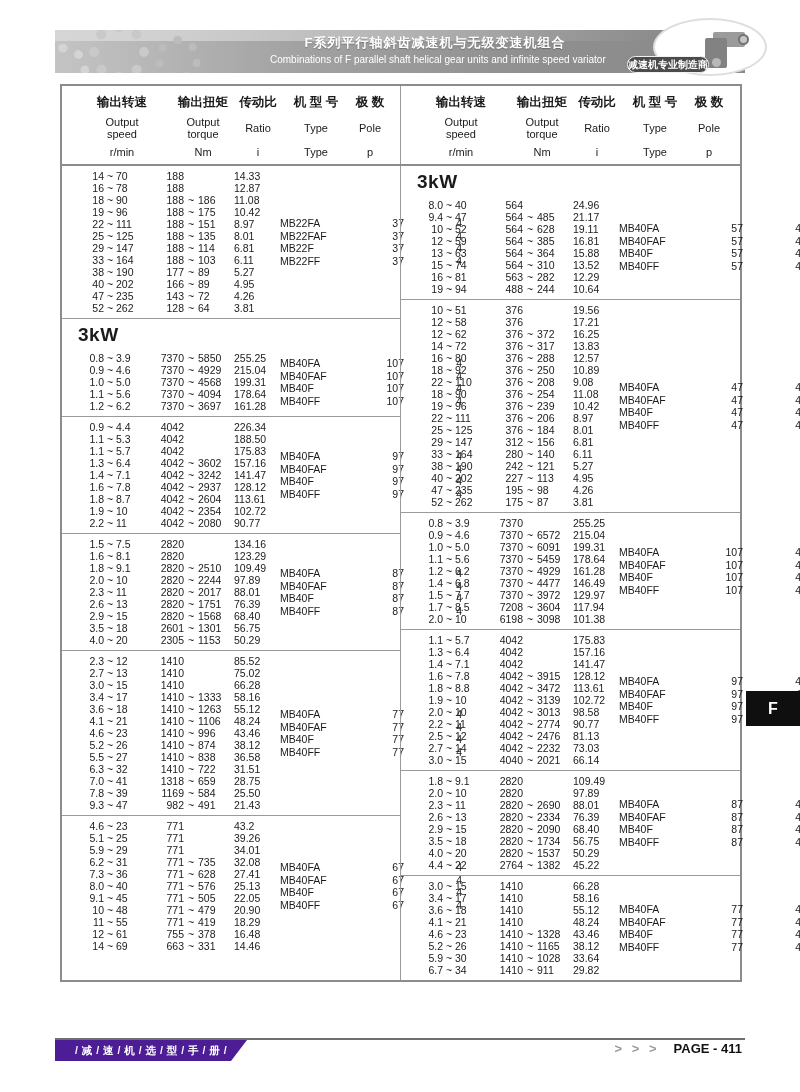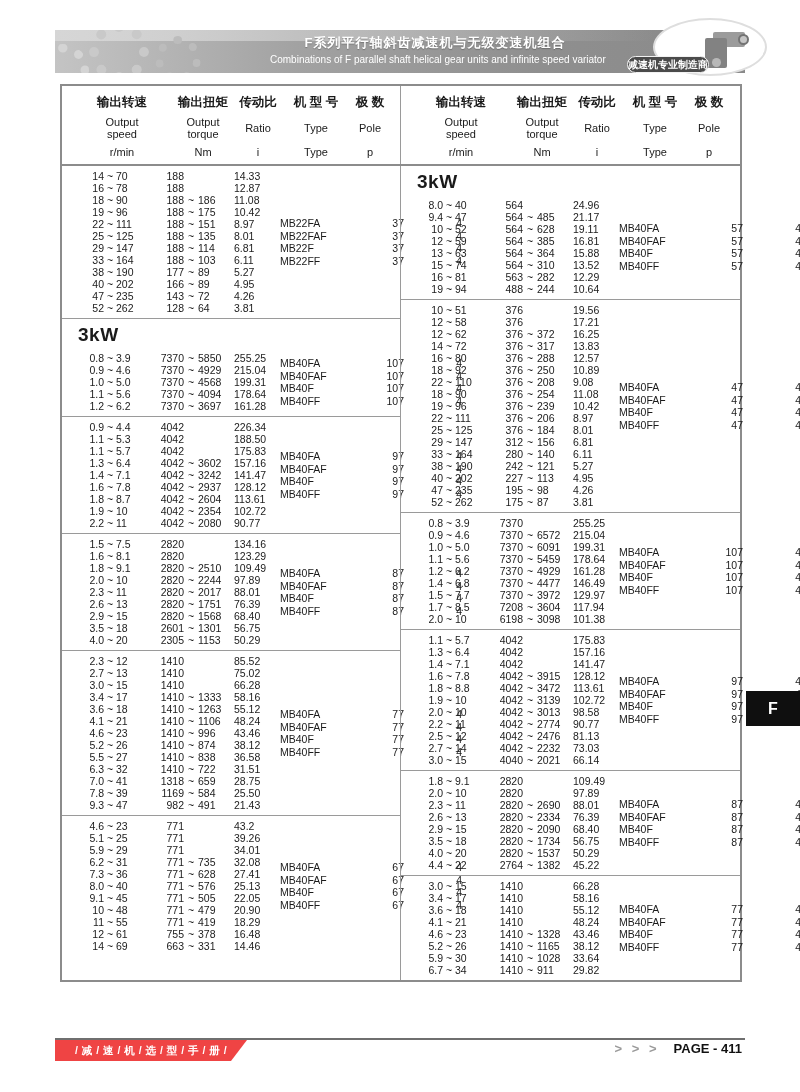--- a/index.html
+++ b/index.html
@@ -60,21 +60,21 @@
   .trq .lo{ width:30px; text-align:right; } .trq .tld{ width:14px; text-align:center; } .trq .hi{ flex:1; }
   .rto { width:40px; }
   .types { margin-left:6px; }
   .type-row { display:flex; height:12.5px; line-height:12.5px; font-size:10.5px; white-space:nowrap;gap:42px; }
   .type-name{ width:58px; } .type-frame{ width:24px; text-align:right; } .type-pole{ width:16px; text-align:right; }
 
   
   .f-tab { position:absolute; right:0; top:691px; width:54px; height:35px; background:#0f0f0f;
     color:#fff; font-size:16px; font-weight:bold; display:flex; align-items:center; justify-content:center; }
   .footer-line { position:absolute; left:55px; top:1038px; width:690px; height:2px; background:#6f6f6f; }
-  .footer-tab { position:absolute; left:55px; top:1040px; width:192px; height:21px; background:#ef4444;
+  .footer-tab { position:absolute; left:55px; top:1040px; width:192px; height:21px; background:#4c1d95;
     color:#fff; font-size:10.5px; font-weight:bold; line-height:21px; text-align:center;
     clip-path:polygon(0 0,100% 0,calc(100% - 16px) 100%,0 100%); letter-spacing:.5px; white-space:nowrap; }
   .footer-right { position:absolute; right:58px; top:1041px; display:flex; gap:14px; align-items:center; }
   .footer-arrows { color:#9a9a9a; font-size:13px; font-weight:bold; letter-spacing:3px; }
   .footer-page { font-size:13px; font-weight:bold; color:#111; }
 </style>
 </head>
 <body>
 
 <div class="banner">

